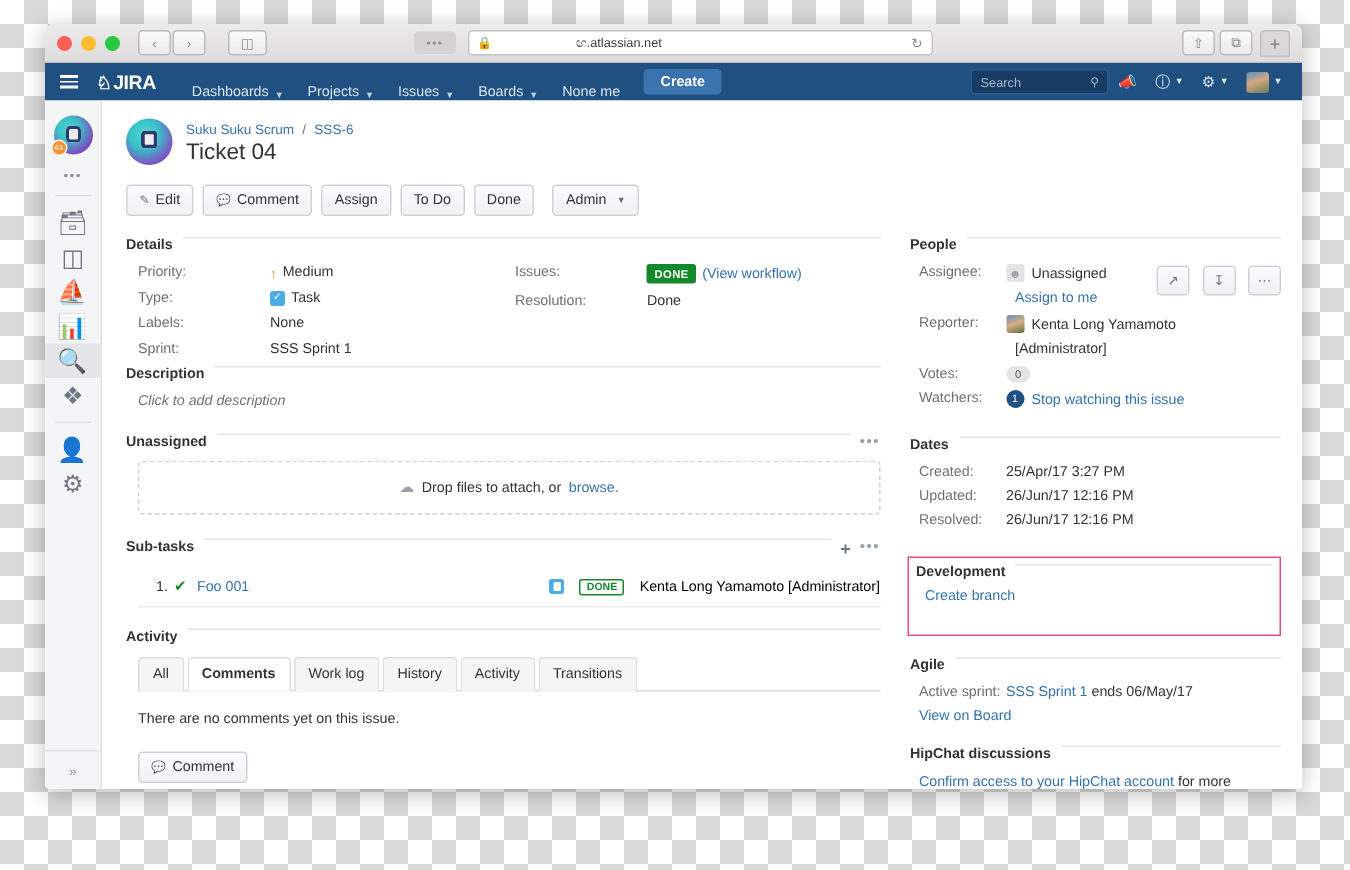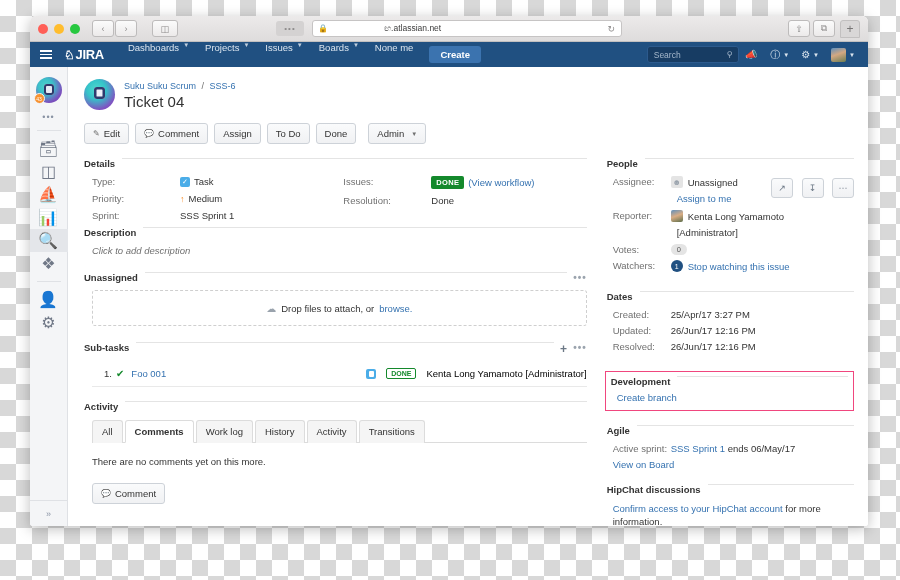--- a/index.html
+++ b/index.html
@@ -102,21 +102,21 @@
   .hamburger span { display: block; width: 12px; height: 1.5px; background: #fff; }
   .jiralogo {
     color: #fff; font-weight: bold; font-size: 13px;
     letter-spacing: -0.3px; margin-right: 16px;
     display: flex; align-items: center;
   }
   .jiralogo .glyph { font-size: 12px; margin-right: 1px; }
   .navitem {
     color: #dbe5ef; font-size: 9.5px;
     padding: 0 8px; height: 25px;
-    display: flex; align-items: flex-start; cursor: pointer;
+    display: flex; align-items: flex-end; cursor: pointer;
   }
   .navitem .caret { margin-left: 4px; font-size: 6px; opacity: .85; }
   .createbtn {
     background: #3b73af; color: #fff;
     font-size: 9.5px; font-weight: bold;
     padding: 3px 11px; border-radius: 3px;
     margin-left: 8px; cursor: pointer;
   }
   .navright { position: absolute; right: 8px; display: flex; align-items: center; gap: 2px; }
   .searchbox {
@@ -328,21 +328,21 @@
   .pill-blue {
     background: #205081; color: #fff; border-radius: 50%;
     font-size: 7px; width: 12px; height: 12px;
     display: inline-flex; align-items: center; justify-content: center;
   }
   .subrow-link { font-size: 9.5px; padding-left: 70px; margin-bottom: 6px; }
   .side-gap { height: 14px; }
 
   .devbox {
     border: 1.5px solid #f0467e;
-    padding: 4px 5px 7px 5px;
+    padding: 4px 5px 20px 5px;
     margin: 0 0 0 -2px;
   }
   .devbox .modhead { margin-bottom: 5px; }
   .dev-link { font-size: 9.5px; padding-left: 6px; }
   .hc-line { font-size: 9.5px; padding-left: 6px; color: #333; line-height: 1.4; }
 </style>
 </head>
 <body>
 
 <div class="window">
@@ -509,33 +509,37 @@
 
         <div class="colmain">
 
           <div class="modhead">
             <span>Details</span>
             <span class="line"></span>
           </div>
 
           <div class="fieldgrid">
             <div class="fcol">
+              <div class="frow">
+                <span class="flabel">Priority:</span>
+                <span class="fval">
+                  <span class="ic-prio">↑</span>
+                  <span>Medium</span>
+                </span>
+              </div>
               <div class="frow">
                 <span class="flabel">Type:</span>
                 <span class="fval">
                   <span class="ic-task">✓</span>
                   <span>Task</span>
                 </span>
               </div>
               <div class="frow">
-                <span class="flabel">Priority:</span>
-                <span class="fval">
-                  <span class="ic-prio">↑</span>
-                  <span>Medium</span>
-                </span>
+                <span class="flabel">Labels:</span>
+                <span class="fval">None</span>
               </div>
               <div class="frow">
                 <span class="flabel">Sprint:</span>
                 <span class="fval">SSS Sprint 1</span>
               </div>
             </div>
 
             <div class="fcol">
               <div class="frow">
                 <span class="flabel">Issues:</span>
@@ -589,21 +593,21 @@
             <span class="line"></span>
           </div>
           <div class="tabs">
             <div class="tab">All</div>
             <div class="tab active">Comments</div>
             <div class="tab">Work log</div>
             <div class="tab">History</div>
             <div class="tab">Activity</div>
             <div class="tab">Transitions</div>
           </div>
-          <div class="nocomments">There are no comments yet on this more.</div>
+          <div class="nocomments">There are no comments yet on this issue.</div>
           <div class="commentbtn">
             <div class="btn">
               <span class="bi">💬</span>
               <span>Comment</span>
             </div>
           </div>
         </div>
 
         <div class="colside">
 

